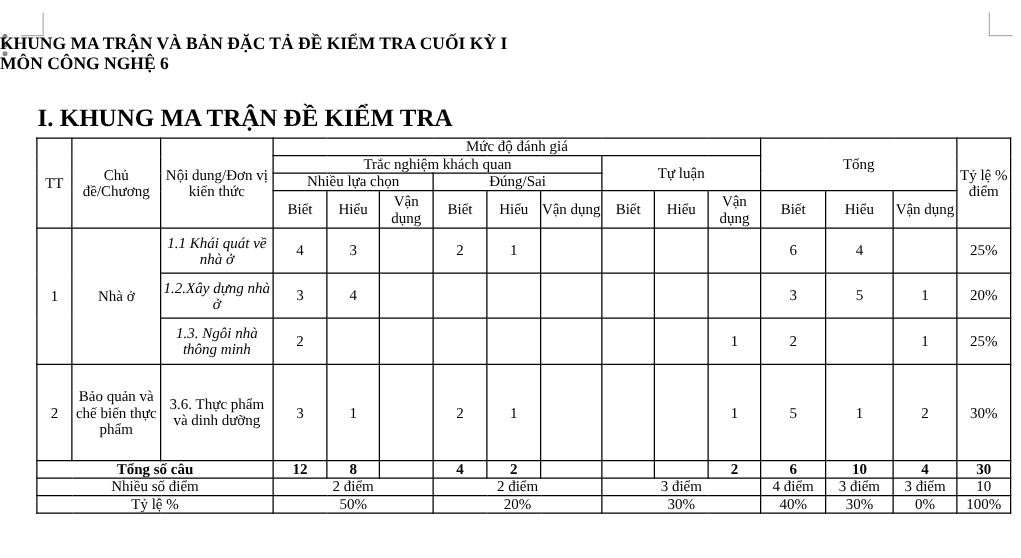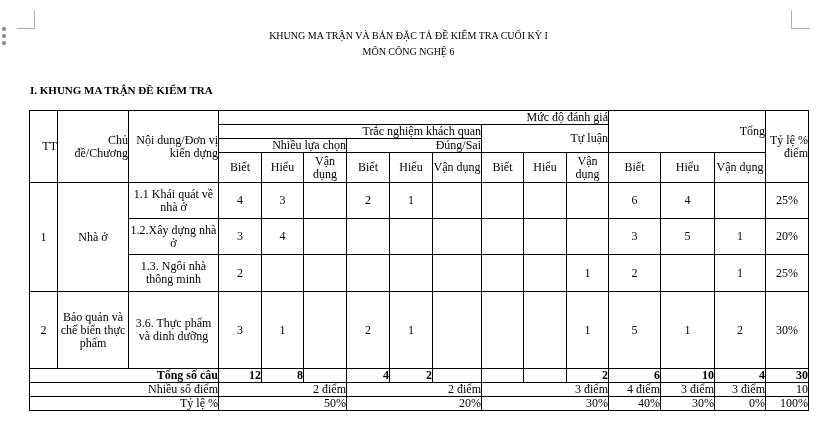--- a/index.html
+++ b/index.html
@@ -3,33 +3,33 @@
 <meta charset="utf-8">
 <style>
   html, body { margin: 0; padding: 0; background: #ffffff; }
   body { width: 817px; height: 446px; position: relative; overflow: hidden;
          font-family: "Liberation Serif", serif; color: #000; }
   .corner { position: absolute; border-color: #b0b0b0; border-style: solid; border-width: 0; }
   .corner-tl { left: 17px; top: 10px; width: 17px; height: 18px; border-right-width: 1px; border-bottom-width: 1px; }
   .corner-tr { left: 791px; top: 10px; width: 18px; height: 18px; border-left-width: 1px; border-bottom-width: 1px; }
   .dots { position: absolute; left: 2px; top: 27px; width: 5px; }
   .dot { width: 4px; height: 4px; border-radius: 50%; background: #888; margin-bottom: 3px; }
-  .title { position: absolute; left: 0; width: 817px; text-align: center; font-weight: normal;
-           font-size: 10px; line-height: 16px; }
+  .title { position: absolute; left: 0; width: 817px; text-align: left; font-weight: bold;
+           font-size: 14px; line-height: 16px; }
   .title1 { top: 28px; }
   .title2 { top: 44px; }
-  .section-heading { position: absolute; left: 30px; top: 84px; font-weight: bold; font-size: 11px; }
+  .section-heading { position: absolute; left: 30px; top: 84px; font-weight: bold; font-size: 20px; }
   table.matrix { position: absolute; left: 29px; top: 110px; border-collapse: collapse;
                  table-layout: fixed; font-size: 12px; }
   table.matrix td { border: 1px solid #000; text-align: center; vertical-align: middle;
                     padding: 0; line-height: 13px; overflow: hidden; }
-  td.left { text-align: left; padding-left: 3px; vertical-align: top; padding-top: 2px; }
+  td.left { text-align: left; padding-left: 3px; vertical-align: top; padding-top: 2px; font-style: italic; }
   td.bold { font-weight: bold; }
   td.top { vertical-align: top; padding-top: 3px; }
-  tr.h13 td { height: 12px; text-align: right; }
+  tr.h13 td { height: 12px; }
   tr.h30 td { height: 29px; margin-top: 45px; }
 </style>
 </head>
 <body>
 
 <div class="corner corner-tl"></div>
 <div class="corner corner-tr"></div>
 <div class="dots">
   <div class="dot"></div>
     <div class="dot"></div>
@@ -56,21 +56,21 @@
       <col style="width:42px">
     <col style="width:52px">
       <col style="width:54px">
       <col style="width:51px">
     <col style="width:43px">
   </colgroup>
   <tbody>
       <tr class="h13">
     <td rowspan="4">TT</td>
     <td rowspan="4">Chủ đề/Chương</td>
-    <td rowspan="4">Nội dung/Đơn vị kiến dựng</td>
+    <td rowspan="4">Nội dung/Đơn vị kiến thức</td>
     <td colspan="9">Mức độ đánh giá</td>
     <td colspan="3" rowspan="3" class="top">Tổng</td>
     <td rowspan="4">Tỷ lệ % điểm</td>
   </tr>
   <tr class="h13">
     <td colspan="6">Trắc nghiệm khách quan</td>
     <td colspan="3" rowspan="2">Tự luận</td>
   </tr>
   <tr class="h13">
     <td colspan="3">Nhiều lựa chọn</td>

